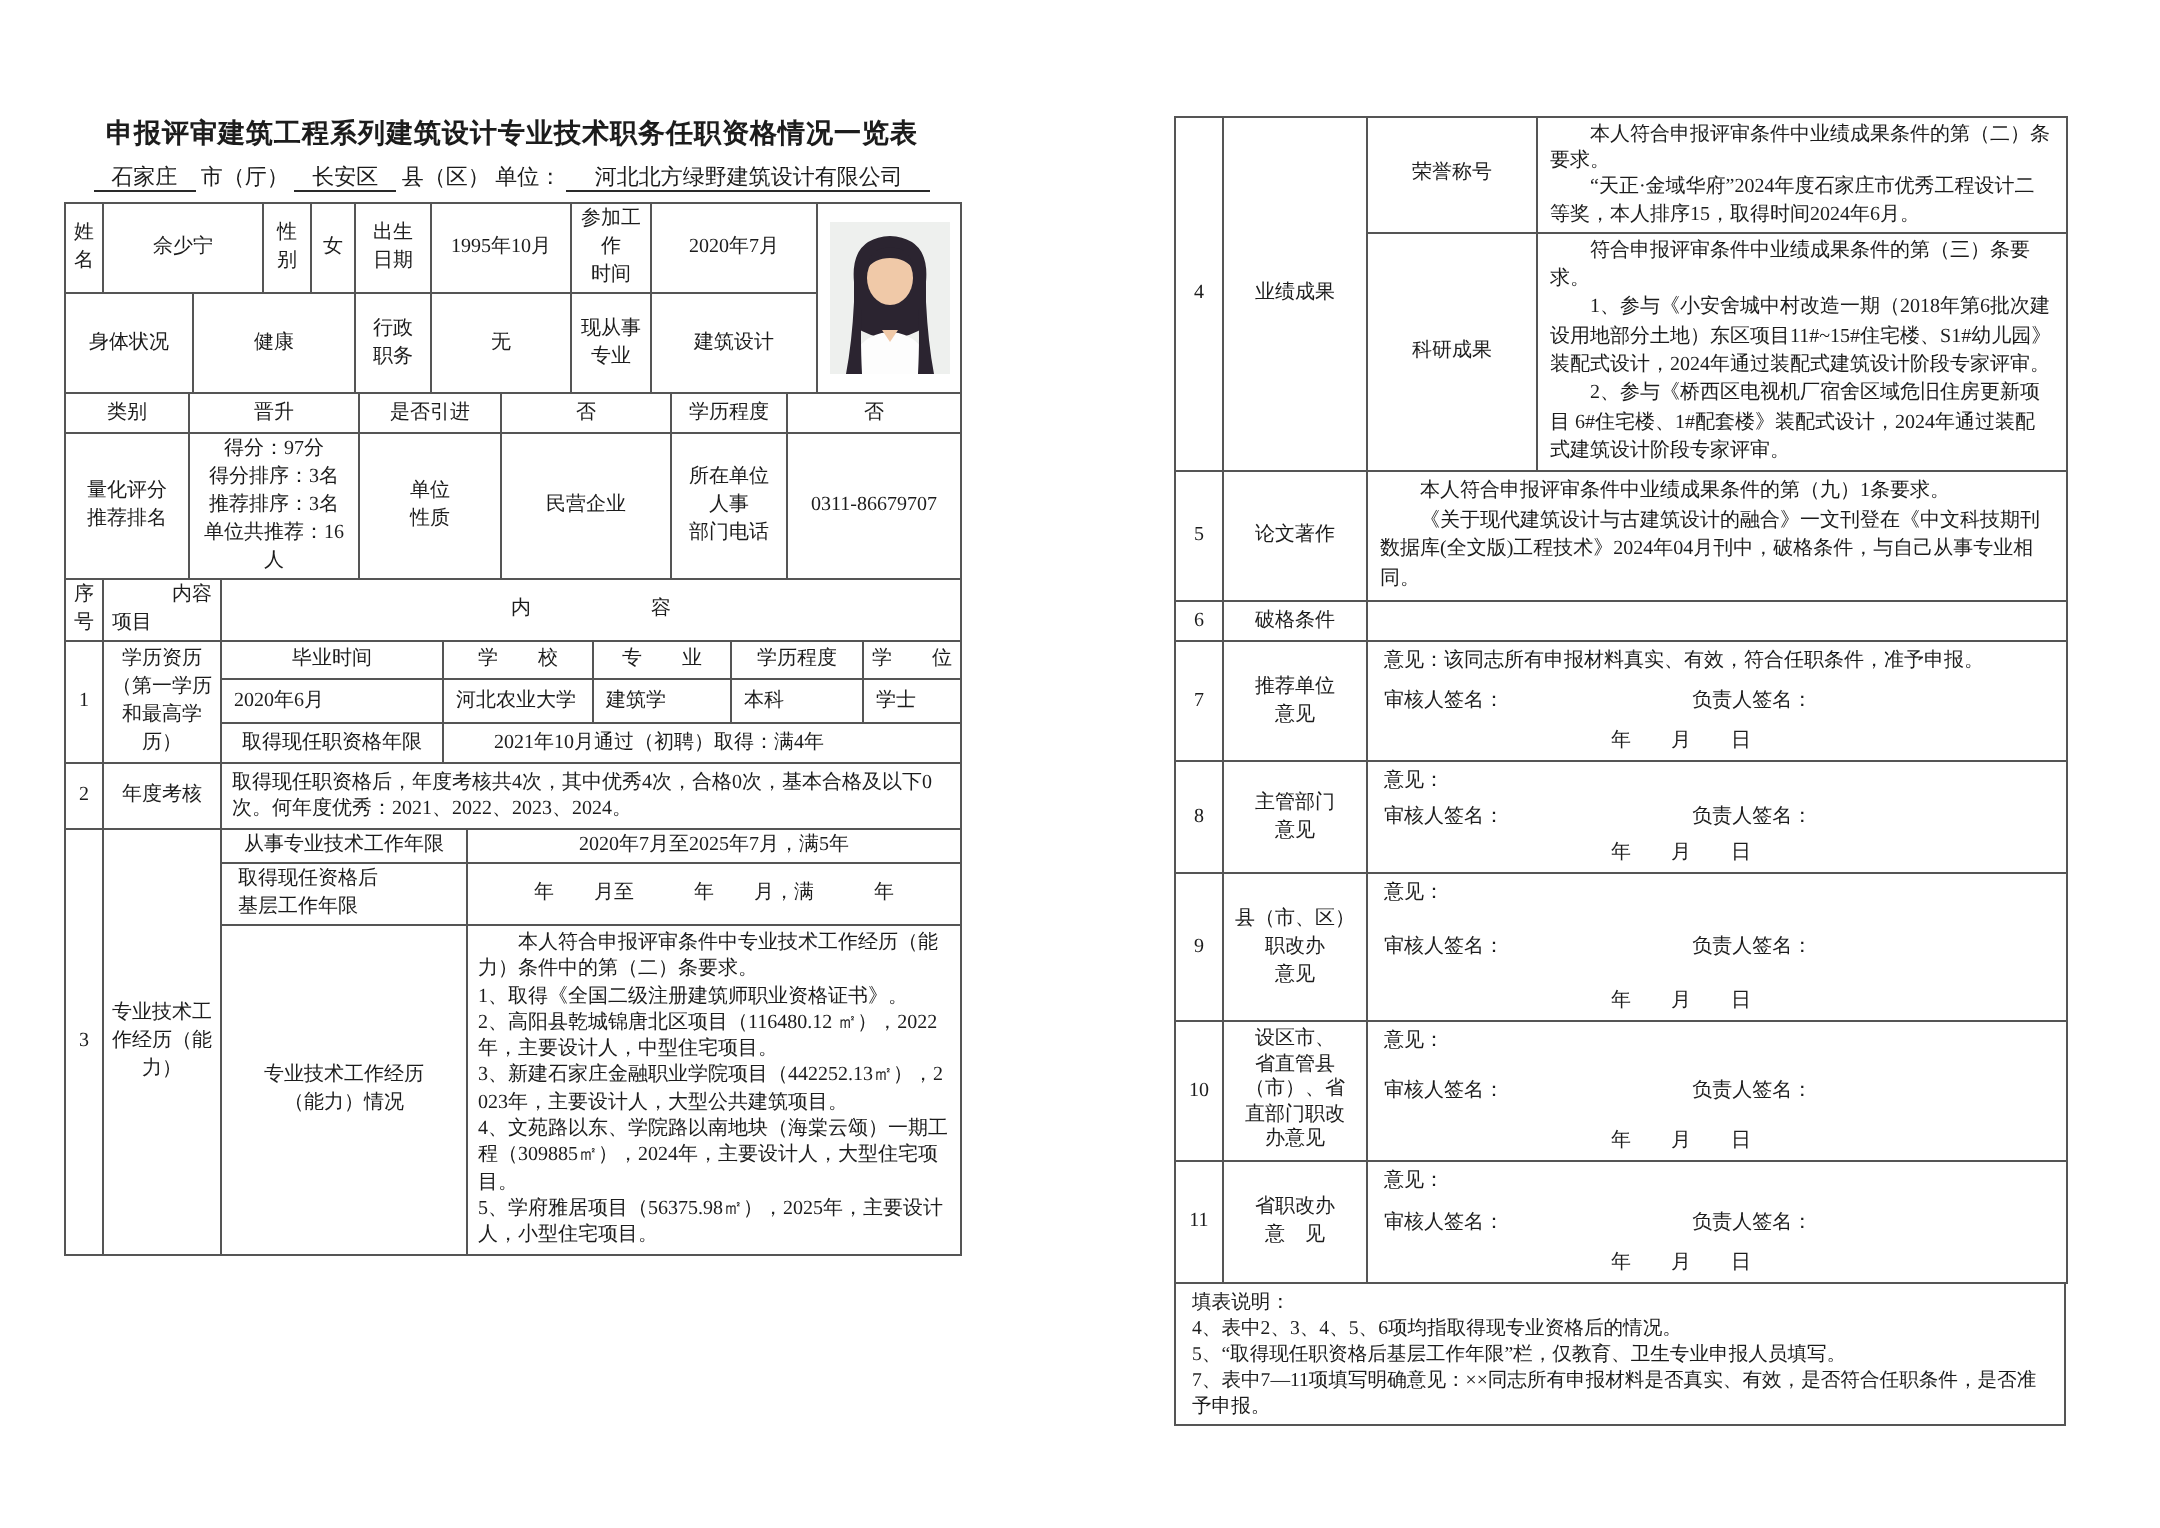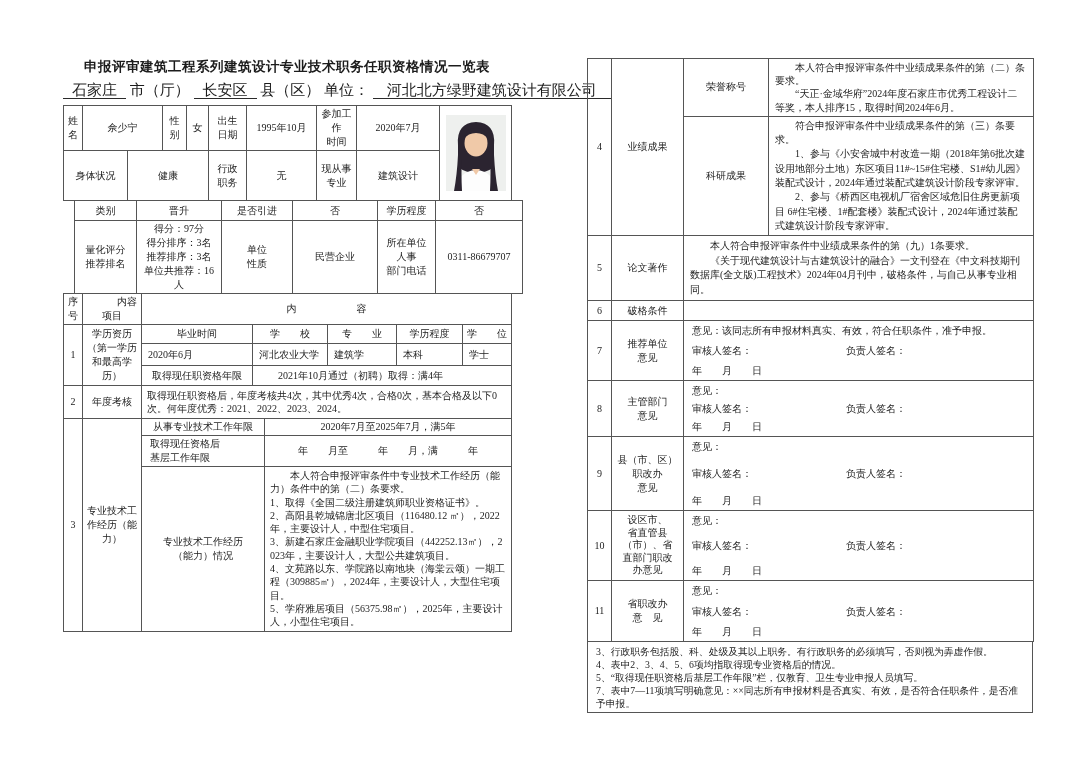--- a/index.html
+++ b/index.html
@@ -3,48 +3,48 @@
 <meta charset="utf-8">
 <style>
   html,body{margin:0;padding:0;}
   body{
     width:1080px;height:764px;background:#ffffff;position:relative;overflow:hidden;
     font-family:"Liberation Serif","DejaVu Serif",serif;color:#1c1c1c;
   }
   .page{position:absolute;}
   .doc-title{font-family:"DejaVu Sans","Liberation Sans",sans-serif;font-weight:bold;
     font-size:13.5px;text-align:center;letter-spacing:.5px;margin:0 0 5px 0;}
-  .subtitle{font-size:15px;text-align:center;margin:0 0 6px 0;white-space:nowrap;}
+  .subtitle{font-size:11px;text-align:center;margin:0 0 6px 0;white-space:nowrap;}
   .ul{border-bottom:1px solid #2a2a2a;padding:0 9px;}
   .ul-wide{border-bottom:1px solid #2a2a2a;padding:0 14px;}
   table{border-collapse:collapse;table-layout:fixed;}
   .sec{margin-top:-1px;}
   td{border:1px solid #555;font-size:10px;line-height:1.4;text-align:center;
      vertical-align:middle;padding:1px 3px;word-break:break-all;overflow:hidden;}
   .pre{white-space:pre-line;}
   .lt{text-align:left;}
   .top{vertical-align:top;}
   .tight{line-height:1.32;}
   .exp-cell{line-height:1.33;padding:2px 5px;}
   .photo-cell{padding:2px;}
   .photo-frame{width:60px;height:76px;margin:0 auto;display:block;}
   .op-inner{display:flex;flex-direction:column;justify-content:space-between;
     text-align:left;padding:3px 6px 2px 8px;}
   .sig-line{display:flex;}
   .sig-line .s1{width:46%;}
-  .date-line{text-align:left;padding-right:38px;}
+  .date-line{text-align:center;padding-right:38px;}
   .notes-box{border:1px solid #555;margin-top:-1px;padding:3px 8px 2px 8px;
     font-size:9.8px;line-height:1.33;text-align:left;}
   .notes-box div{word-break:break-all;}
   .ind{padding-left:25px;text-align:left;}
 </style>
 </head>
 <body>
 
-<div class="page" style="left:63px;top:58px;width:448px;">
+<div class="page" style="left:32px;top:58px;width:448px;">
   <div class="doc-title">申报评审建筑工程系列建筑设计专业技术职务任职资格情况一览表</div>
   <div class="subtitle">
     <span class="ul">石家庄</span>
     <span>市（厅）</span>
     <span class="ul">长安区</span>
     <span>县（区）</span>
     <span>单位：</span>
     <span class="ul-wide">河北北方绿野建筑设计有限公司</span>
   </div>
 
@@ -95,21 +95,21 @@
 职务</td>
       <td>无</td>
       <td class="pre">现从事
 专业</td>
       <td>建筑设计</td>
     </tr>
   </tbody>
     </table>
 
 
-  <table class="sec" style="width:448px;margin-left:11px;">
+  <table class="sec" style="width:448px;">
     <colgroup>
         <col style="width:62px">
         <col style="width:85px">
         <col style="width:71px">
         <col style="width:85px">
         <col style="width:58px">
         <col style="width:87px">
       </colgroup>
     <tbody>
         <tr style="height:20px">
@@ -149,21 +149,21 @@
         <col style="width:69px">
         <col style="width:66px">
         <col style="width:49px">
       </colgroup>
     <tbody>
         <tr style="height:26px">
       <td class="pre">序
 号</td>
       <td style="padding:1px 4px;">
         <div style="text-align:right">内容</div>
-        <div style="text-align:center">项目</div>
+        <div style="text-align:left">项目</div>
       </td>
       <td colspan="6">内　　　　　　容</td>
     </tr>
     <tr style="height:19px">
       <td rowspan="3">1</td>
       <td rowspan="3" class="pre">学历资历
 （第一学历
 和最高学
 历）</td>
       <td>毕业时间</td>
@@ -323,18 +323,18 @@
             <span>负责人签名：</span>
           </div>
           <div class="date-line">年　　月　　日</div>
         </div>
       </td>
     </tr>
   </tbody>
     </table>
 
   <div class="notes-box">
-    <div>3、行政职务包括股、科、处级及其以上职务。有行政职务的必须填写，否则视为弄虚作假。</div>
+    <div>填表说明：</div>
     <div>4、表中2、3、4、5、6项均指取得现专业资格后的情况。</div>
     <div>5、“取得现任职资格后基层工作年限”栏，仅教育、卫生专业申报人员填写。</div>
     <div>7、表中7—11项填写明确意见：××同志所有申报材料是否真实、有效，是否符合任职条件，是否准予申报。</div>
   </div>
 </div>
 
 </body></html>

